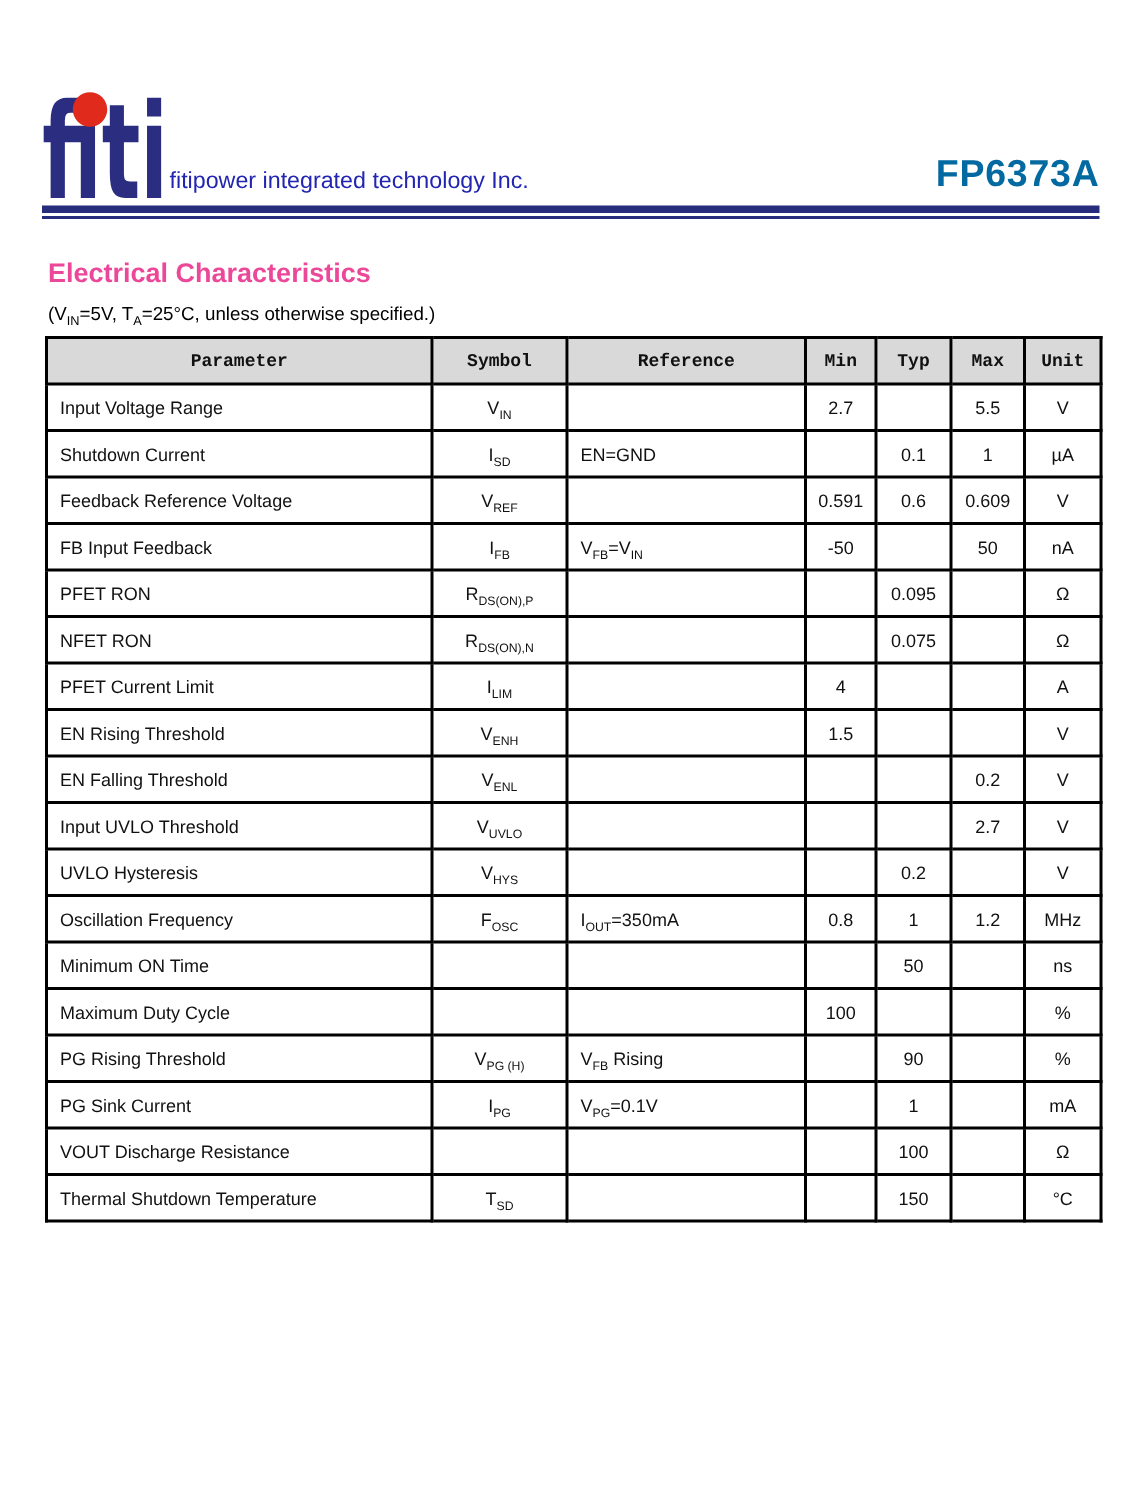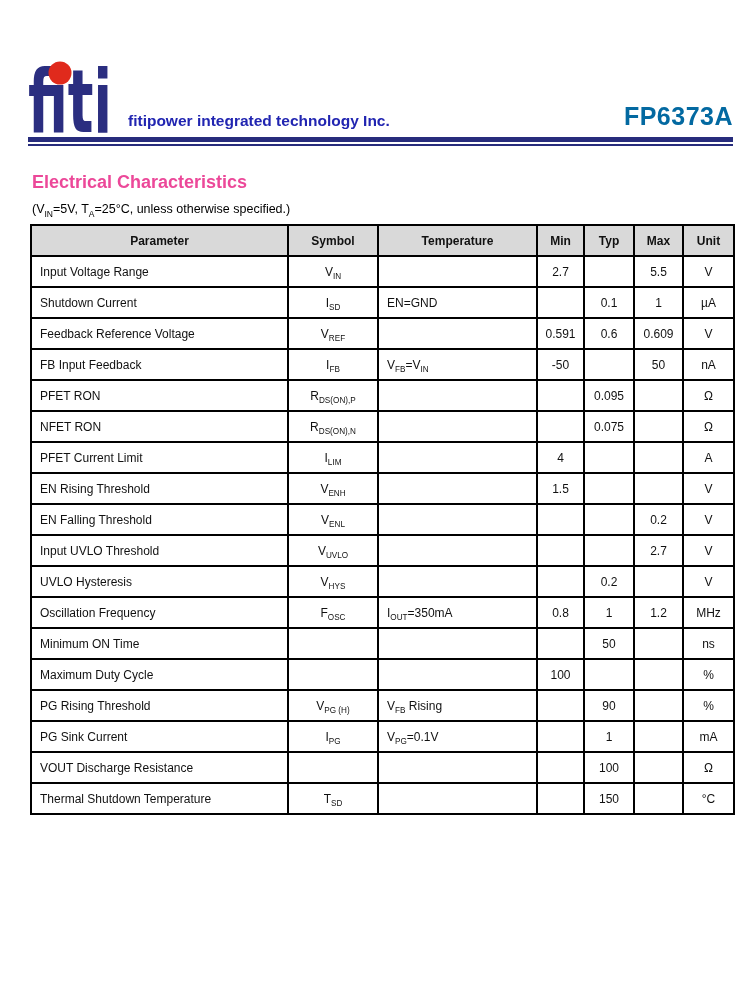--- a/index.html
+++ b/index.html
@@ -15,22 +15,22 @@
     position:relative;
     width:750px;height:1000px;
     background:#ffffff;
     font-family:"Liberation Sans", sans-serif;
     color:var(--ink);
     overflow:hidden;
     margin-top:48px;
   }
   .logo-svg{position:absolute;left:28px;top:8px;}
   .tagline{
-    position:absolute;left:128px;top:64px;
-    font-size:15.5px;font-weight:bold;color:var(--tagline-blue);
+    position:absolute;left:113px;top:64px;
+    font-size:15.5px;font-weight:normal;color:var(--tagline-blue);
     white-space:nowrap;
   }
   .part-number{
     position:absolute;right:17px;top:54px;
     font-size:25px;font-weight:bold;color:#0369a1;
     letter-spacing:0.5px;
   }
   .rule-thick{position:absolute;left:28px;top:89px;width:705px;height:5px;background:var(--rule-navy);}
   .rule-thin{position:absolute;left:28px;top:96px;width:705px;height:2px;background:var(--rule-navy);}
   .section-title{
@@ -53,20 +53,21 @@
     font-size:12px;
     padding:0 2px;
     text-align:center;
     vertical-align:middle;
     overflow:hidden;
     white-space:nowrap;
   }
   .ec-table th{
     background:var(--header-gray);
     font-weight:bold;
+    font-family:Liberation Mono, monospace;
   }
   .ec-table td.left{text-align:left;padding-left:8px;}
   sub{font-size:0.68em;line-height:0;}
 </style>
 </head>
 <body>
 
 <div class="page">
 
   <svg class="logo-svg" width="100" height="84" viewBox="0 0 100 84" aria-hidden="true">
@@ -92,21 +93,21 @@
       <col style="width:159px">
       <col style="width:47px">
       <col style="width:50px">
       <col style="width:49px">
       <col style="width:51px">
     </colgroup>
     <thead>
       <tr id="head-row">
           <th>Parameter</th>
           <th>Symbol</th>
-          <th>Temperature</th>
+          <th>Reference</th>
           <th>Min</th>
           <th>Typ</th>
           <th>Max</th>
           <th>Unit</th>
         </tr>
     </thead>
     <tbody id="table-body">
         <tr>
           <td class="left">Input Voltage Range</td>
           <td>V<sub>IN</sub></td>

